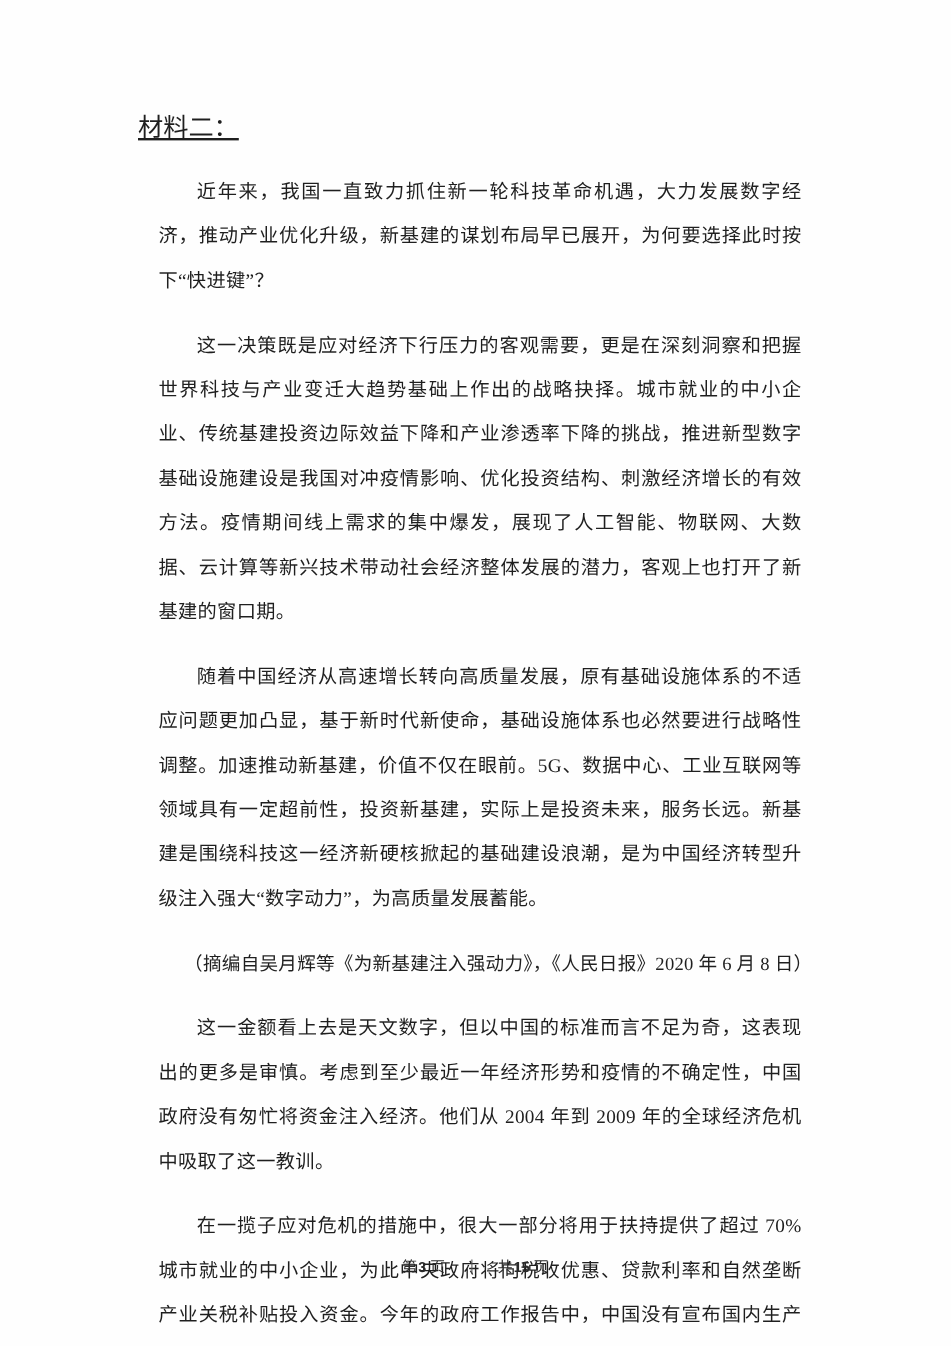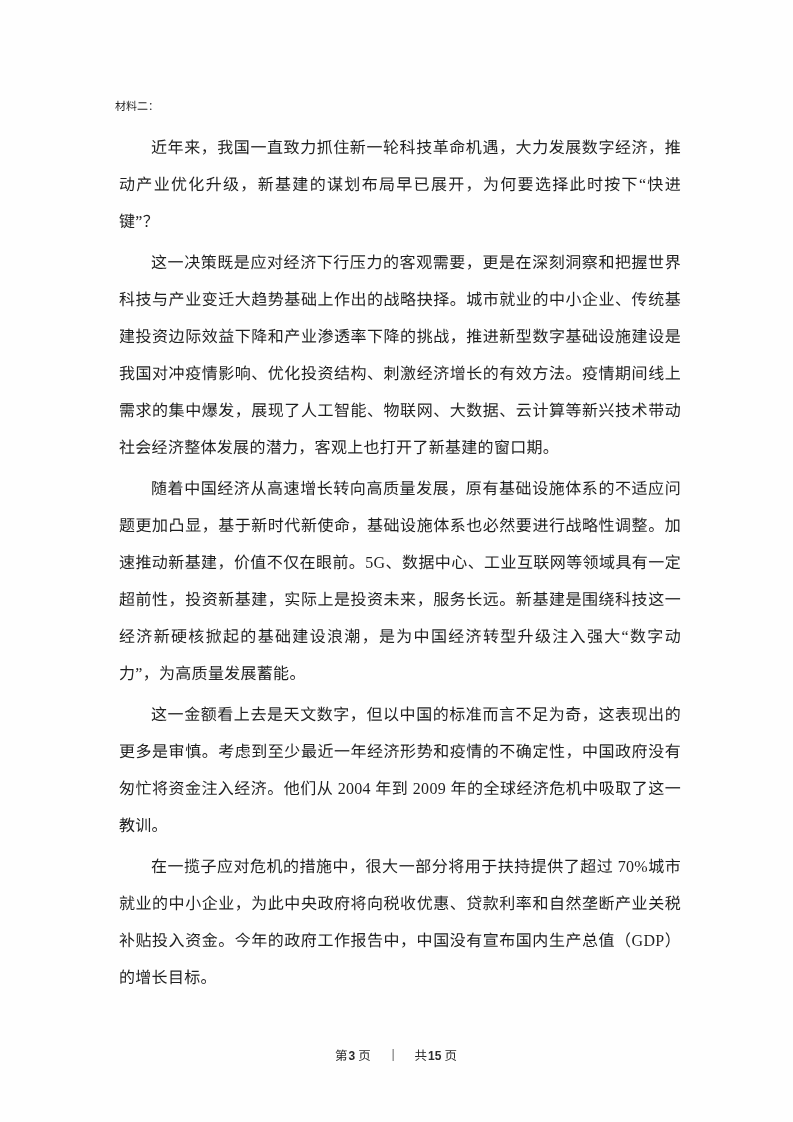--- a/index.html
+++ b/index.html
@@ -17,31 +17,32 @@
     overflow: hidden;
     box-sizing: border-box;
   }
   .content {
     position: absolute;
     top: 88px;
     left: 115px;
     width: 570px;
   }
   .section-heading {
-    font-size: 11px;
+    font-size: 21px;
     font-weight: normal;
     line-height: 37px;
     margin: 0;
+    text-decoration: underline;
   }
   .para {
     font-size: 16px;
     line-height: 37px;
     text-indent: 2em;
     text-align: justify;
-    margin: 4px;
+    margin: 17px;
     letter-spacing: 0.3px;
   }
   .citation {
     font-size: 15.5px;
     line-height: 37px;
     text-align: right;
     text-indent: 0;
     margin: 0;
     padding-right: 8px;
     letter-spacing: 0.2px;
@@ -75,20 +76,21 @@
 <body>
 
 <div class="page">
   <div class="content">
 
     <section>
       <h2 class="section-heading">材料二：</h2>
       <p class="para">近年来，我国一直致力抓住新一轮科技革命机遇，大力发展数字经济，推动产业优化升级，新基建的谋划布局早已展开，为何要选择此时按下“快进键”？</p>
       <p class="para">这一决策既是应对经济下行压力的客观需要，更是在深刻洞察和把握世界科技与产业变迁大趋势基础上作出的战略抉择。城市就业的中小企业、传统基建投资边际效益下降和产业渗透率下降的挑战，推进新型数字基础设施建设是我国对冲疫情影响、优化投资结构、刺激经济增长的有效方法。疫情期间线上需求的集中爆发，展现了人工智能、物联网、大数据、云计算等新兴技术带动社会经济整体发展的潜力，客观上也打开了新基建的窗口期。</p>
       <p class="para">随着中国经济从高速增长转向高质量发展，原有基础设施体系的不适应问题更加凸显，基于新时代新使命，基础设施体系也必然要进行战略性调整。加速推动新基建，价值不仅在眼前。5G、数据中心、工业互联网等领域具有一定超前性，投资新基建，实际上是投资未来，服务长远。新基建是围绕科技这一经济新硬核掀起的基础建设浪潮，是为中国经济转型升级注入强大“数字动力”，为高质量发展蓄能。</p>
+      <p class="citation">（摘编自吴月辉等《为新基建注入强动力》，《人民日报》2020 年 6 月 8 日）</p>
     </section>
 
     <section>
       <p class="para">这一金额看上去是天文数字，但以中国的标准而言不足为奇，这表现出的更多是审慎。考虑到至少最近一年经济形势和疫情的不确定性，中国政府没有匆忙将资金注入经济。他们从 2004 年到 2009 年的全球经济危机中吸取了这一教训。</p>
       <p class="para">在一揽子应对危机的措施中，很大一部分将用于扶持提供了超过 70%城市就业的中小企业，为此中央政府将向税收优惠、贷款利率和自然垄断产业关税补贴投入资金。今年的政府工作报告中，中国没有宣布国内生产总值（GDP）的增长目标。</p>
 
     </section>
 
   </div>
 

